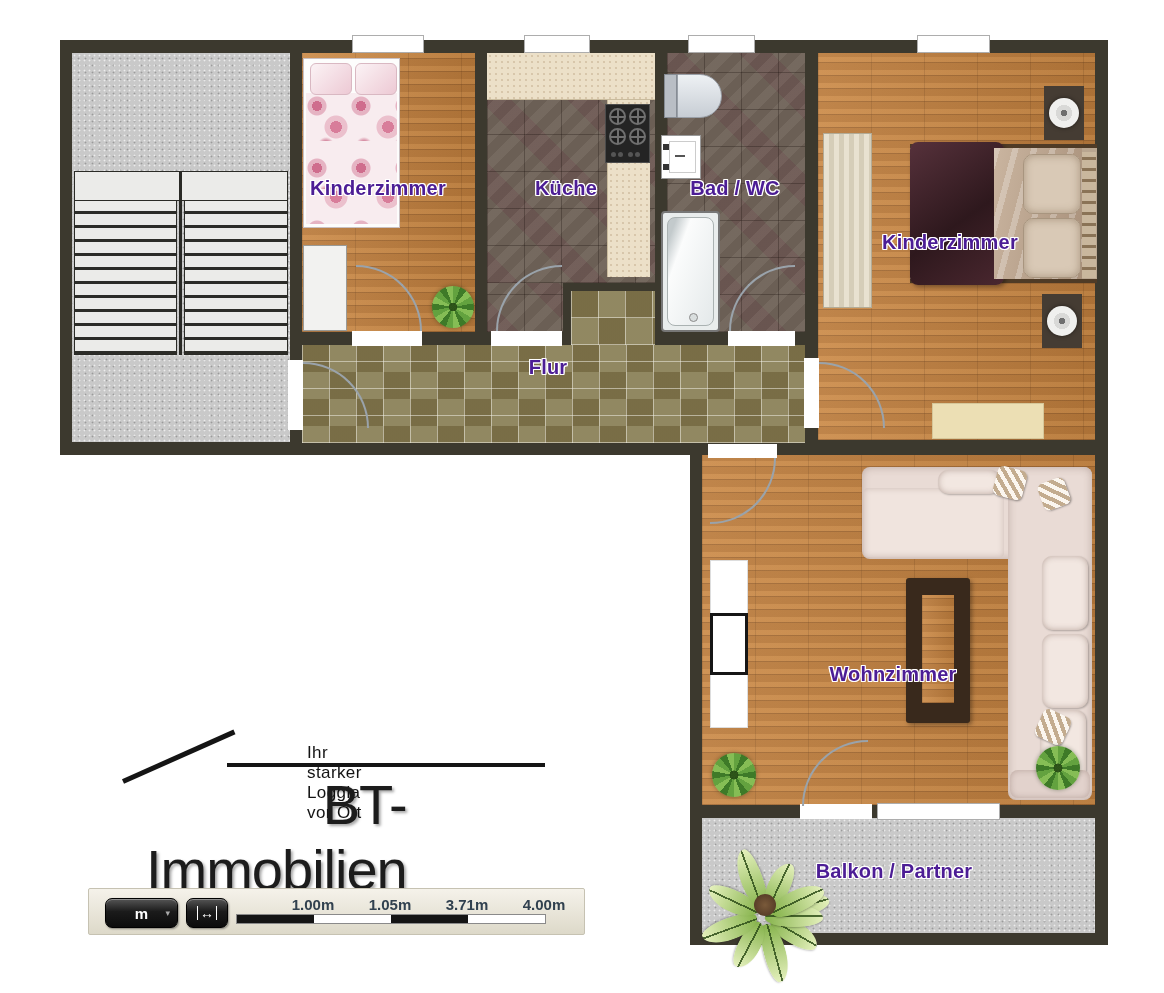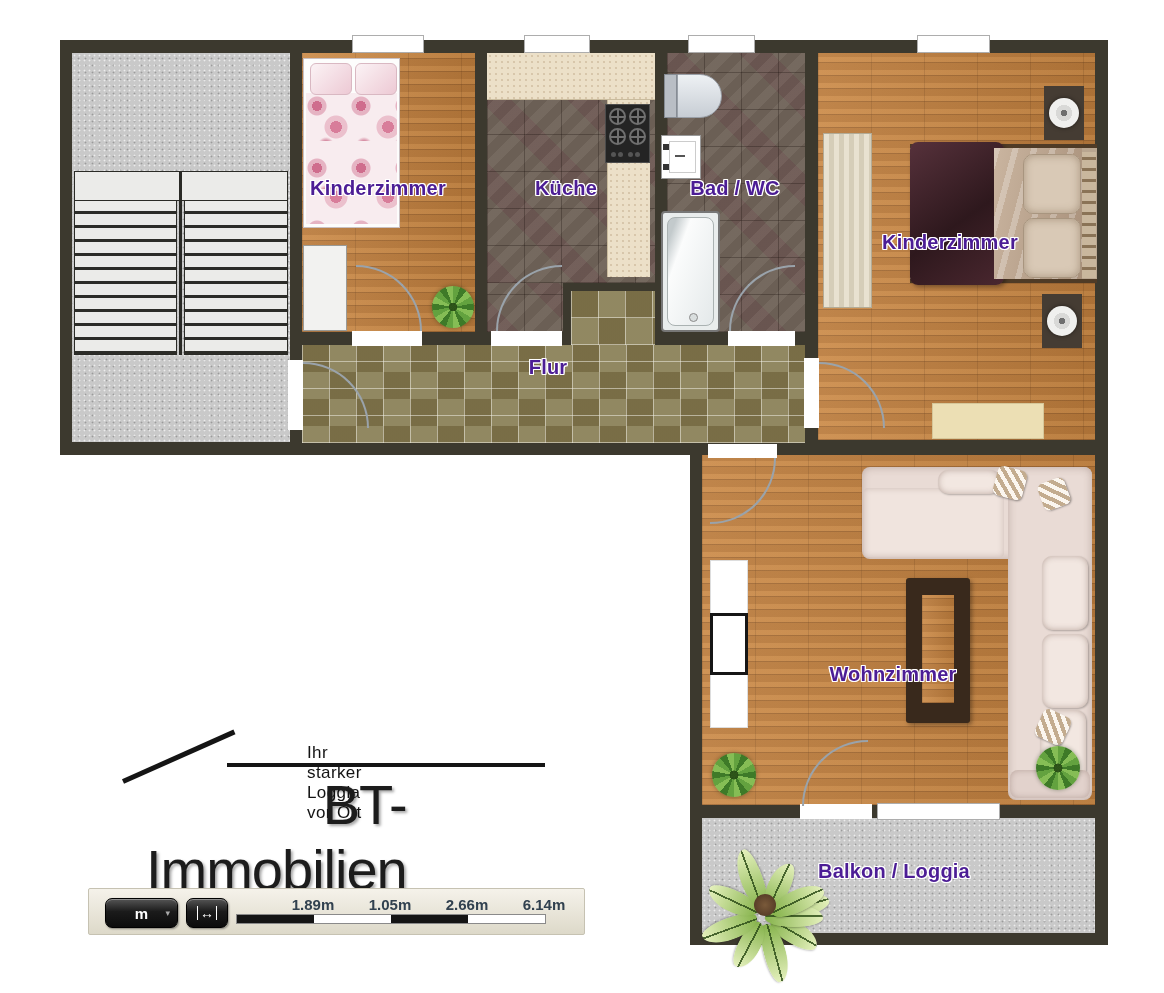--- a/index.html
+++ b/index.html
@@ -248,21 +248,21 @@
     <div class="leaf" style="width:56px;transform:rotate(335deg) translateX(8px);"></div>
     <div class="abs" style="left:49px;top:49px;width:22px;height:22px;border-radius:50%;background:radial-gradient(circle,#7a5a3a,#4a3220);"></div>
   </div>
 
   <div class="abs room-label" style="left:378px;top:188px;">Kinderzimmer</div>
   <div class="abs room-label" style="left:566px;top:188px;">Küche</div>
   <div class="abs room-label" style="left:735px;top:188px;">Bad / WC</div>
   <div class="abs room-label" style="left:950px;top:242px;">Kinderzimmer</div>
   <div class="abs room-label" style="left:548px;top:367px;">Flur</div>
   <div class="abs room-label" style="left:893px;top:654px;margin-top:20px;">Wohnzimmer</div>
-  <div class="abs room-label" style="left:894px;top:871px;">Balkon / Loggia</div>
+  <div class="abs room-label" style="left:894px;top:871px;">Balkon / Partner</div>
 
   <div class="abs" style="left:0;top:0;width:0;height:0;">
     <div class="abs" style="left:123px;top:779px;width:122px;height:5px;background:#151515;transform:rotate(-24deg);transform-origin:left center;"></div>
     <div class="abs tagline" style="left:307px;top:743px;">Ihr starker Loggia vor Ort</div>
     <div class="abs" style="left:227px;top:763px;width:318px;height:4px;background:#151515;"></div>
     <div class="abs brand" style="left:146px;top:772px;text-align:right;">BT-Immobilien</div>
   </div>
 
   <div class="abs" style="left:88px;top:888px;width:497px;height:47px;background:linear-gradient(#f5f2ea,#ddd9c9);border:1px solid #c6c2b2;border-radius:2px;box-sizing:border-box;">
     <div class="abs darkbtn" style="left:16px;top:9px;width:73px;height:30px;">
@@ -270,19 +270,19 @@
       <span style="position:absolute;right:7px;top:9px;font-size:9px;color:#aaa;">▾</span>
     </div>
     <div class="abs darkbtn" style="left:97px;top:9px;width:42px;height:30px;">
       <span style="border-left:1px solid #fff;border-right:1px solid #fff;padding:0 2px;font-size:14px;line-height:14px;">
         <span>↔</span>
       </span>
     </div>
     <div class="abs" style="left:147px;top:25px;width:308px;height:8px;border:1px solid #8a8a8a;box-sizing:content-box;font-size:0;">
       <span class="seg" style="width:77px;background:#141414;"></span><span class="seg" style="width:77px;background:#fff;"></span><span class="seg" style="width:77px;background:#141414;"></span><span class="seg" style="width:77px;background:#fff;"></span>
     </div>
-    <div class="tick" style="left:224px;top:7px;">1.89m</div>
+    <div class="tick" style="left:224px;top:7px;">1.00m</div>
     <div class="tick" style="left:301px;top:7px;">1.05m</div>
-    <div class="tick" style="left:378px;top:7px;">2.66m</div>
-    <div class="tick" style="left:455px;top:7px;">6.14m</div>
+    <div class="tick" style="left:378px;top:7px;">3.71m</div>
+    <div class="tick" style="left:455px;top:7px;">4.00m</div>
   </div>
 
 </div>
 
 </body></html>

